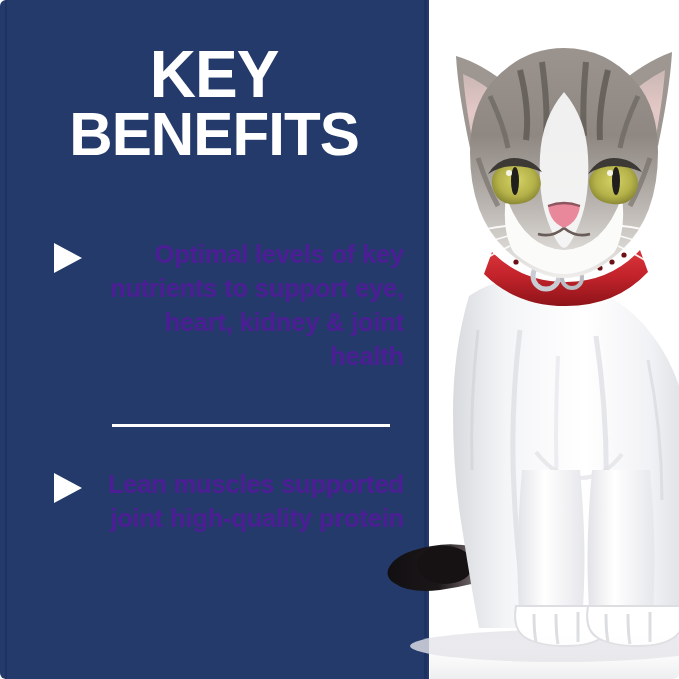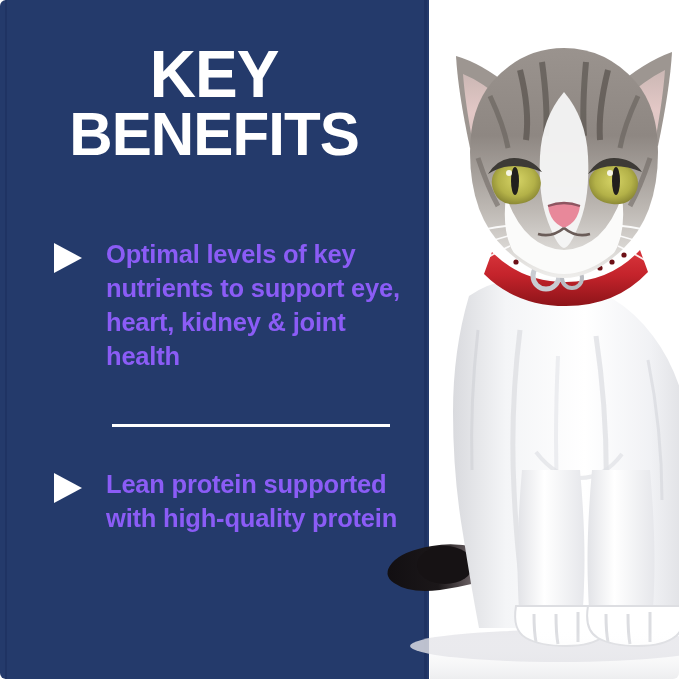--- a/index.html
+++ b/index.html
@@ -82,25 +82,26 @@
     flex: 0 0 auto;
     width: 0;
     height: 0;
     margin-top: 5px;
     margin-right: 24px;
     border-top: 15px solid transparent;
     border-bottom: 15px solid transparent;
     border-left: 28px solid #ffffff;
   }
   .bullet-text {
-    color: #8b5cf6;
+    color: #4c1d95;
     font-weight: 700;
     font-size: 25.5px;
     line-height: 1.33;
     letter-spacing: -0.2px;
+    text-align: right;
   }
 
   
   .divider {
     position: absolute;
     left: 112px;
     top: 424px;
     width: 278px;
     height: 3px;
     background: #ffffff;
@@ -132,21 +133,21 @@
 
   <div class="bullet bullet-1">
     <span class="tri"></span>
     <span class="bullet-text">Optimal levels of key nutrients to support eye, heart, kidney &amp; joint health</span>
   </div>
 
   <div class="divider"></div>
 
   <div class="bullet bullet-2">
     <span class="tri"></span>
-    <span class="bullet-text">Lean protein supported with high-quality protein</span>
+    <span class="bullet-text">Lean muscles supported joint high-quality protein</span>
   </div>
 
   <svg class="photo" viewBox="0 0 679 679">
     <defs>
       <linearGradient id="bodyWhite" x1="0" y1="0" x2="1" y2="0">
         <stop offset="0%" stop-color="#d9dade"></stop>
         <stop offset="22%" stop-color="#f4f5f7"></stop>
         <stop offset="55%" stop-color="#ffffff"></stop>
         <stop offset="82%" stop-color="#f1f2f5"></stop>
         <stop offset="100%" stop-color="#dcdde1"></stop>

